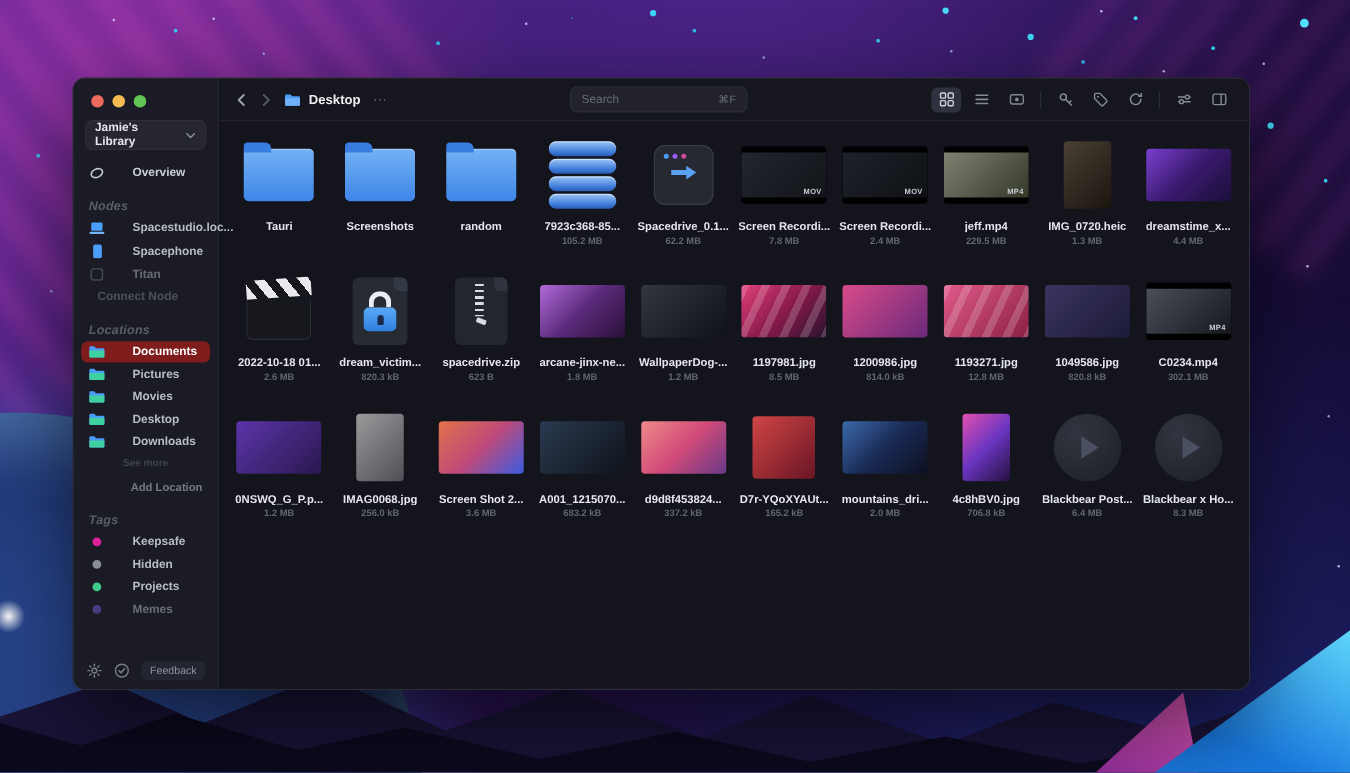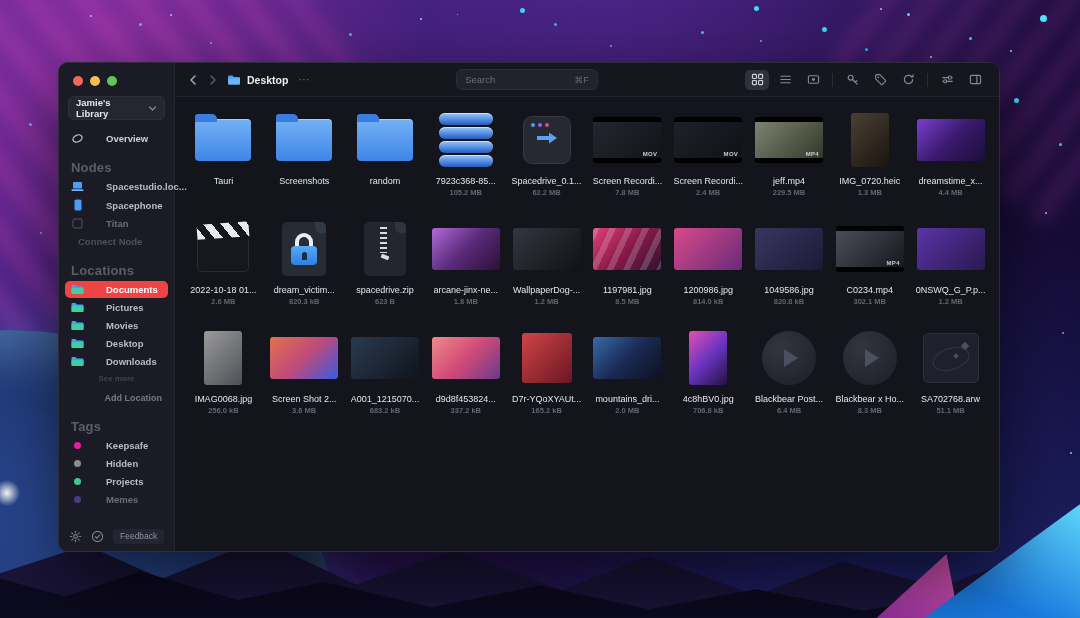--- a/index.html
+++ b/index.html
@@ -59,26 +59,26 @@
   .traffic { display:flex; gap:7px; padding:13px 0 0 14px; }
   .tl { width:10px; height:10px; border-radius:50%; }
   .tl.c { background:#ee6a5f; } .tl.m { background:#f5bd4f; } .tl.z { background:#61c454; }
   .library { margin:10px 9px 0; height:24px; background:#252630; border:1px solid #2e2f3a; border-radius:6px;
     display:flex; align-items:center; padding:0 7px; gap:4px; font-size:9.5px; font-weight:700; color:#e6e7ec; cursor:default; }
   .library .chev { margin-left:auto; color:#8a8d98; display:flex; }
   .s-item { display:flex; align-items:center; gap:22px; margin:1px 6px; padding:3px 6px; border-radius:5px;
     font-size:9.5px; font-weight:600; color:#b9bcc6; white-space:nowrap; }
   .s-item .icon { display:flex; width:13px; justify-content:center; flex:none; }
   .s-item.overview { margin-top:10px; color:#cdd0d8; }
-  .s-item.selected { background:#ef4444; color:#ffffff; }
+  .s-item.selected { background:#7f1d1d; color:#ffffff; }
   .s-item.dim { opacity:.5; }
   .s-item.ghost { color:#4d505b; padding-left:13px; }
   .s-item.ghost-small { color:#41444e; font-size:8px; justify-content:center; }
   .s-item.add { color:#767a86; justify-content:flex-end; font-size:9px; margin-top:4px; }
-  .s-title { margin:13px 12px 3px; font-size:13px; font-weight:700; color:#5b5e69; letter-spacing:.2px; }
+  .s-title { margin:13px 12px 3px; font-size:10px; font-weight:700; color:#5b5e69; letter-spacing:.2px;font-style:italic; }
   .dot { width:7px; height:7px; border-radius:50%; flex:none; margin:0 3px; }
   .s-footer { position:absolute; left:0; right:0; bottom:0; height:30px; display:flex; align-items:center;
     gap:9px; padding:0 10px; }
   .fbtn { color:#7b7e8a; display:flex; }
   .feedback { margin-left:auto; font-size:8.5px; color:#8f93a0; background:#232530; padding:2.5px 7px; border-radius:4px; }
 
   
   .main { flex:1; display:flex; flex-direction:column; background:#13141c; min-width:0; }
   .topbar { height:34px; flex:none; display:flex; align-items:center; gap:8px; padding:0 12px;
     background:#15161e; border-bottom:1px solid #20212b; }
@@ -95,21 +95,21 @@
   .vgroup { display:flex; align-items:center; gap:4px; }
   .vbtn { width:24px; height:20px; border-radius:5px; display:flex; align-items:center; justify-content:center; color:#878a95; }
   .vbtn.sel { background:#2f313e; color:#d0d3db; }
   .sep { width:1px; height:14px; background:#2a2c36; }
 
   
   .grid { flex:1; display:grid; grid-template-columns:repeat(10,1fr); grid-auto-rows:109px;
     padding:10px 8px 0; overflow:hidden; }
   .cell { display:flex; flex-direction:column; align-items:center; min-width:0; }
   .thumb { height:66px; display:flex; align-items:center; justify-content:center; margin-bottom:3px; }
-  .f-name { font-size:9px; font-weight:400; color:#e6e7ec; white-space:nowrap; max-width:80px; overflow:hidden; }
+  .f-name { font-size:9px; font-weight:700; color:#e6e7ec; white-space:nowrap; max-width:80px; overflow:hidden; }
   .f-size { font-size:7.5px; font-weight:600; color:#63666f; margin-top:2px; }
 
   
   .th-folder { width:56px; height:42px; border-radius:4px; position:relative;
     background:linear-gradient(180deg,#74b2f5 0%,#3e85e8 100%); box-shadow:inset 0 1px 0 rgba(255,255,255,.35); }
   .th-folder::before { content:""; position:absolute; top:-5px; left:0; width:22px; height:8px;
     border-radius:3px 5px 0 0; background:#3a7de0; }
   .th-db { display:flex; flex-direction:column; gap:2px; }
   .th-db .disc { width:54px; height:12px; border-radius:6px;
     background:linear-gradient(180deg,#9cc6f7 0%,#3f7cda 70%,#2a5cb8 100%); box-shadow:inset 0 1px 0 rgba(255,255,255,.5); }
@@ -556,20 +556,27 @@
         </div>
         <div class="cell">
           <div class="thumb">
             <div class="th-img wide" style="background: linear-gradient(135deg, rgb(216, 74, 138), rgb(106, 42, 122));"></div>
           </div>
           <div class="f-name">1200986.jpg</div>
           <div class="f-size">814.0 kB</div>
         </div>
         <div class="cell">
           <div class="thumb">
+            <div class="th-img wide" style="background: repeating-linear-gradient(115deg, rgba(255, 255, 255, 0.18) 0px, rgba(255, 255, 255, 0.18) 6px, transparent 6px, transparent 15px), linear-gradient(135deg, rgb(224, 90, 138), rgb(138, 32, 69));"></div>
+          </div>
+          <div class="f-name">1193271.jpg</div>
+          <div class="f-size">12.8 MB</div>
+        </div>
+        <div class="cell">
+          <div class="thumb">
             <div class="th-img wide" style="background: linear-gradient(135deg, rgb(58, 53, 96), rgb(28, 26, 56));"></div>
           </div>
           <div class="f-name">1049586.jpg</div>
           <div class="f-size">820.8 kB</div>
         </div>
         <div class="cell">
           <div class="thumb">
             <div class="th-video">
               <div class="screen" style="background: linear-gradient(135deg, rgb(74, 78, 88), rgb(22, 24, 30));"></div>
               <span class="badge">MP4</span>
@@ -645,26 +652,15 @@
         </div>
         <div class="cell">
           <div class="thumb">
             <div class="th-play">
               <div class="tri"></div>
             </div>
           </div>
           <div class="f-name">Blackbear x Ho...</div>
           <div class="f-size">8.3 MB</div>
         </div>
-        <div class="cell">
-          <div class="thumb">
-            <div class="th-arw">
-              <div class="swoosh"></div>
-              <div class="spark s1"></div>
-              <div class="spark s2"></div>
-            </div>
-          </div>
-          <div class="f-name">SA702768.arw</div>
-          <div class="f-size">51.1 MB</div>
-        </div>
       </div>
   </main>
 </div>
 
 </body></html>

